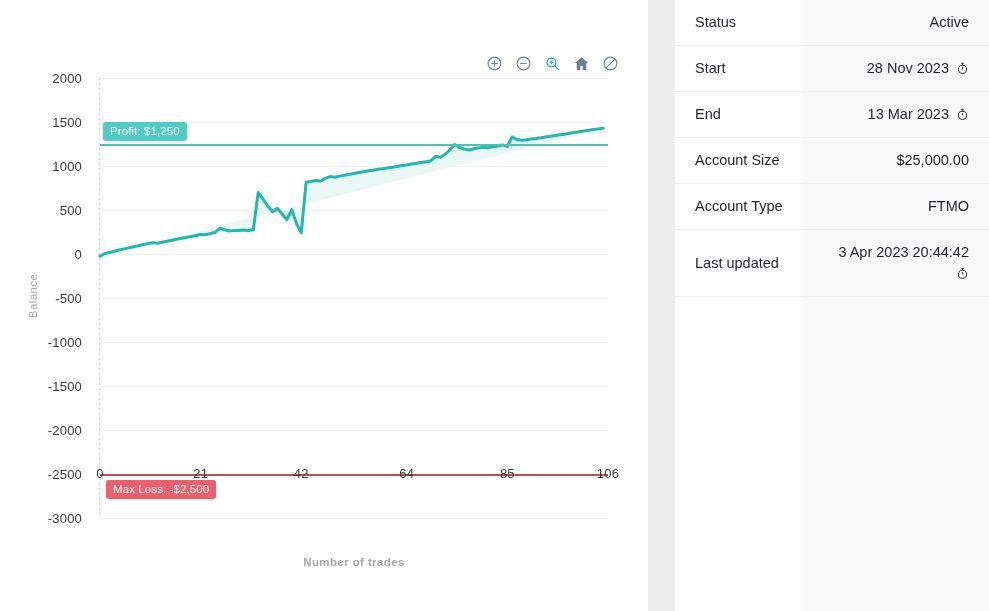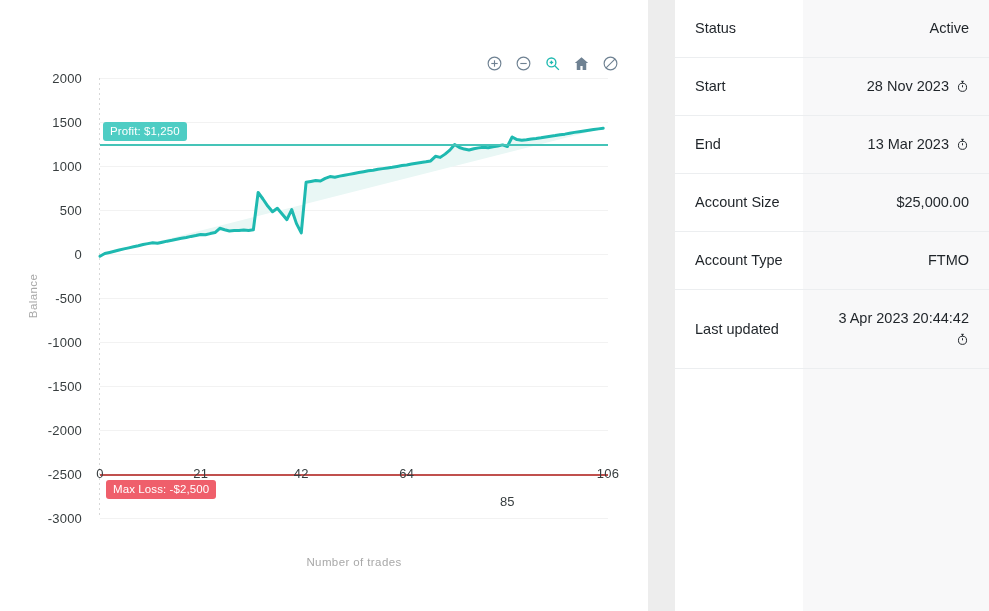--- a/index.html
+++ b/index.html
@@ -93,40 +93,40 @@
   .x-label {
     position: absolute; top: 0;
     transform: translateX(-50%);
     font-size: 13px; color: #373d3f;
     letter-spacing: .2px;
   }
   .x-axis-title {
     position: absolute; left: 354px; top: 556px;
     transform: translateX(-50%);
     font-size: 11.5px; color: #a8a8a8;
-    letter-spacing: .4px; white-space: nowrap;
+    letter-spacing: .4px; white-space: nowrap; font-weight: bold;
   }
 
   
   .gutter { flex: 0 0 27px; width: 27px; height: 611px; background: #ededed; }
 
   
   .info-panel {
     flex: 1 1 auto; height: 611px;
     background: #ffffff;
     position: relative;
     display: flex; flex-direction: column;
   }
   .info-table { width: 100%; border-collapse: collapse; table-layout: fixed; }
   .info-table tr { border-bottom: 1px solid #eceef0; }
   .info-table td {
     vertical-align: middle;
     font-size: 14.5px;
     line-height: 1.45;
-    padding: 18px 20px;
+    padding: 12px 20px;
   }
   .cell-key {
     width: 128px;
     background: #ffffff;
     color: #1f2429;
     text-align: left;
   }
   .cell-val {
     background: #f8f8f9;
     color: #1f2429;
@@ -229,21 +229,21 @@
         <div class="badge profit" id="profit-badge" style="top: 44px; left: 3px;">Profit: $1,250</div>
         <div class="badge loss" id="loss-badge" style="top: 402px; left: 6px;">Max Loss: -$2,500</div>
       </div>
     </div>
 
     <div class="x-labels" id="x-labels">
         <div class="x-label" style="left: 0px;">0</div>
         <div class="x-label" style="left: 100.642px;">21</div>
         <div class="x-label" style="left: 201.283px;">42</div>
         <div class="x-label" style="left: 306.717px;">64</div>
-        <div class="x-label" style="left: 407.358px; margin-top: 28px;">85</div>
+        <div class="x-label" style="left: 407.358px;">85</div>
         <div class="x-label" style="left: 508px;">106</div>
       </div>
     <div class="x-axis-title">Number of trades</div>
   </div>
 
   <div class="gutter"></div>
 
   <div class="info-panel">
     <table class="info-table">
       <tbody id="info-body">

